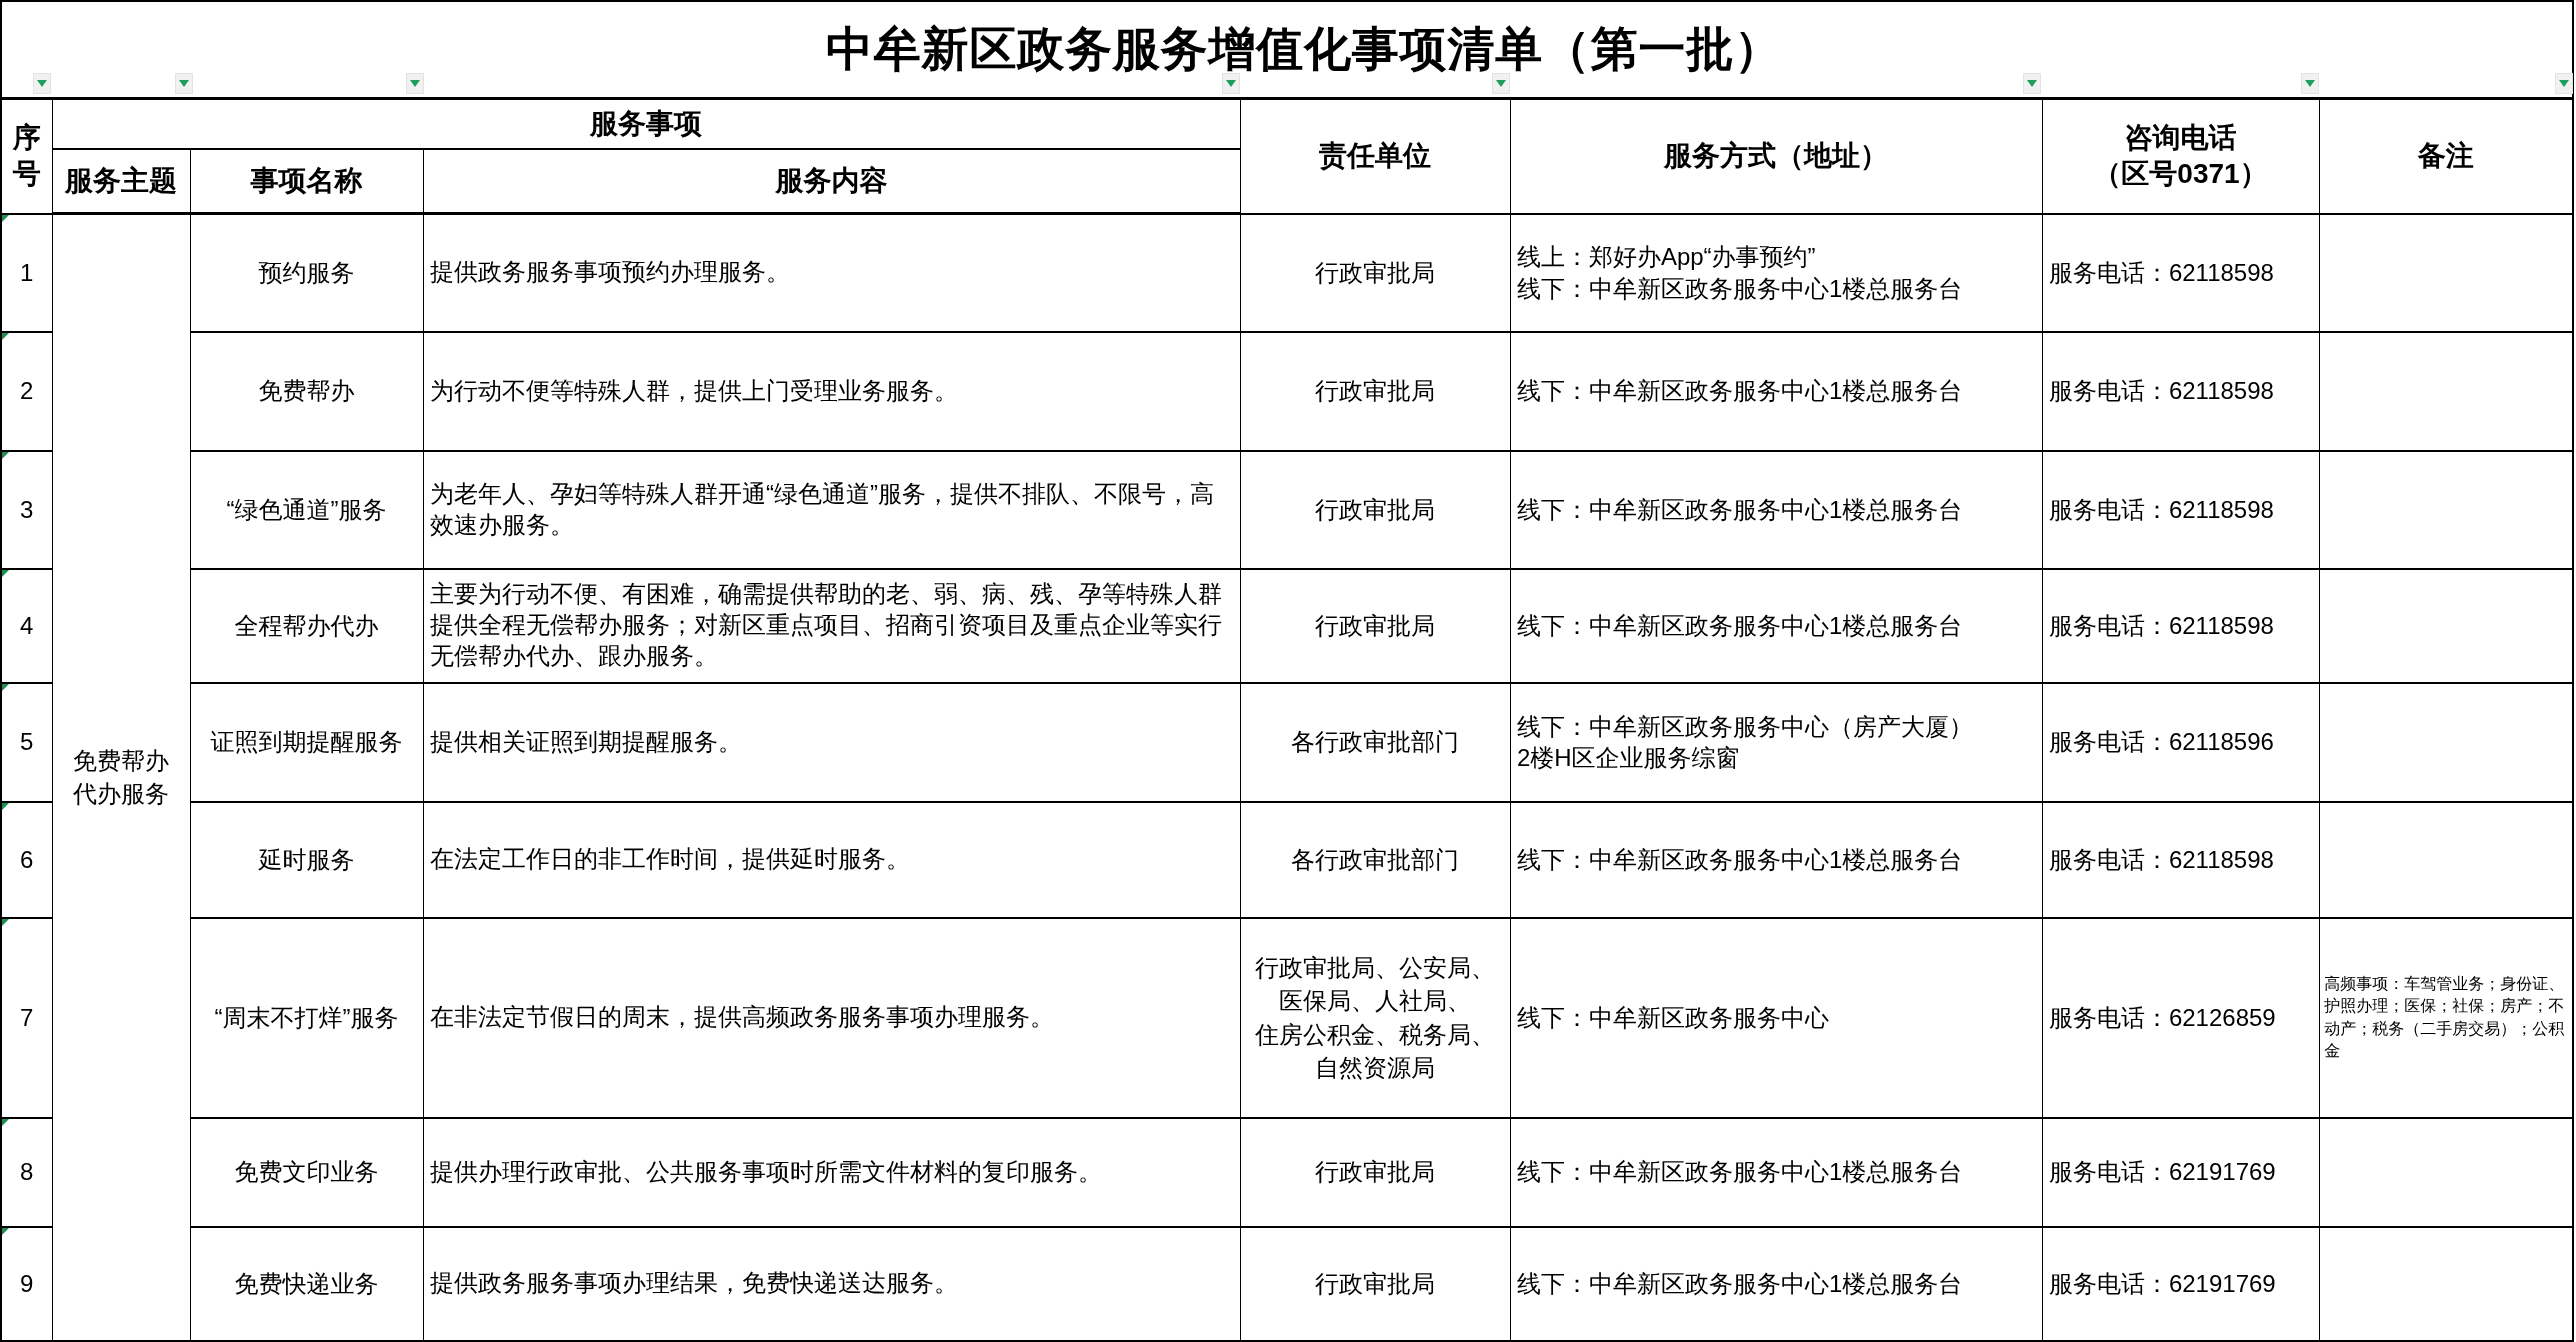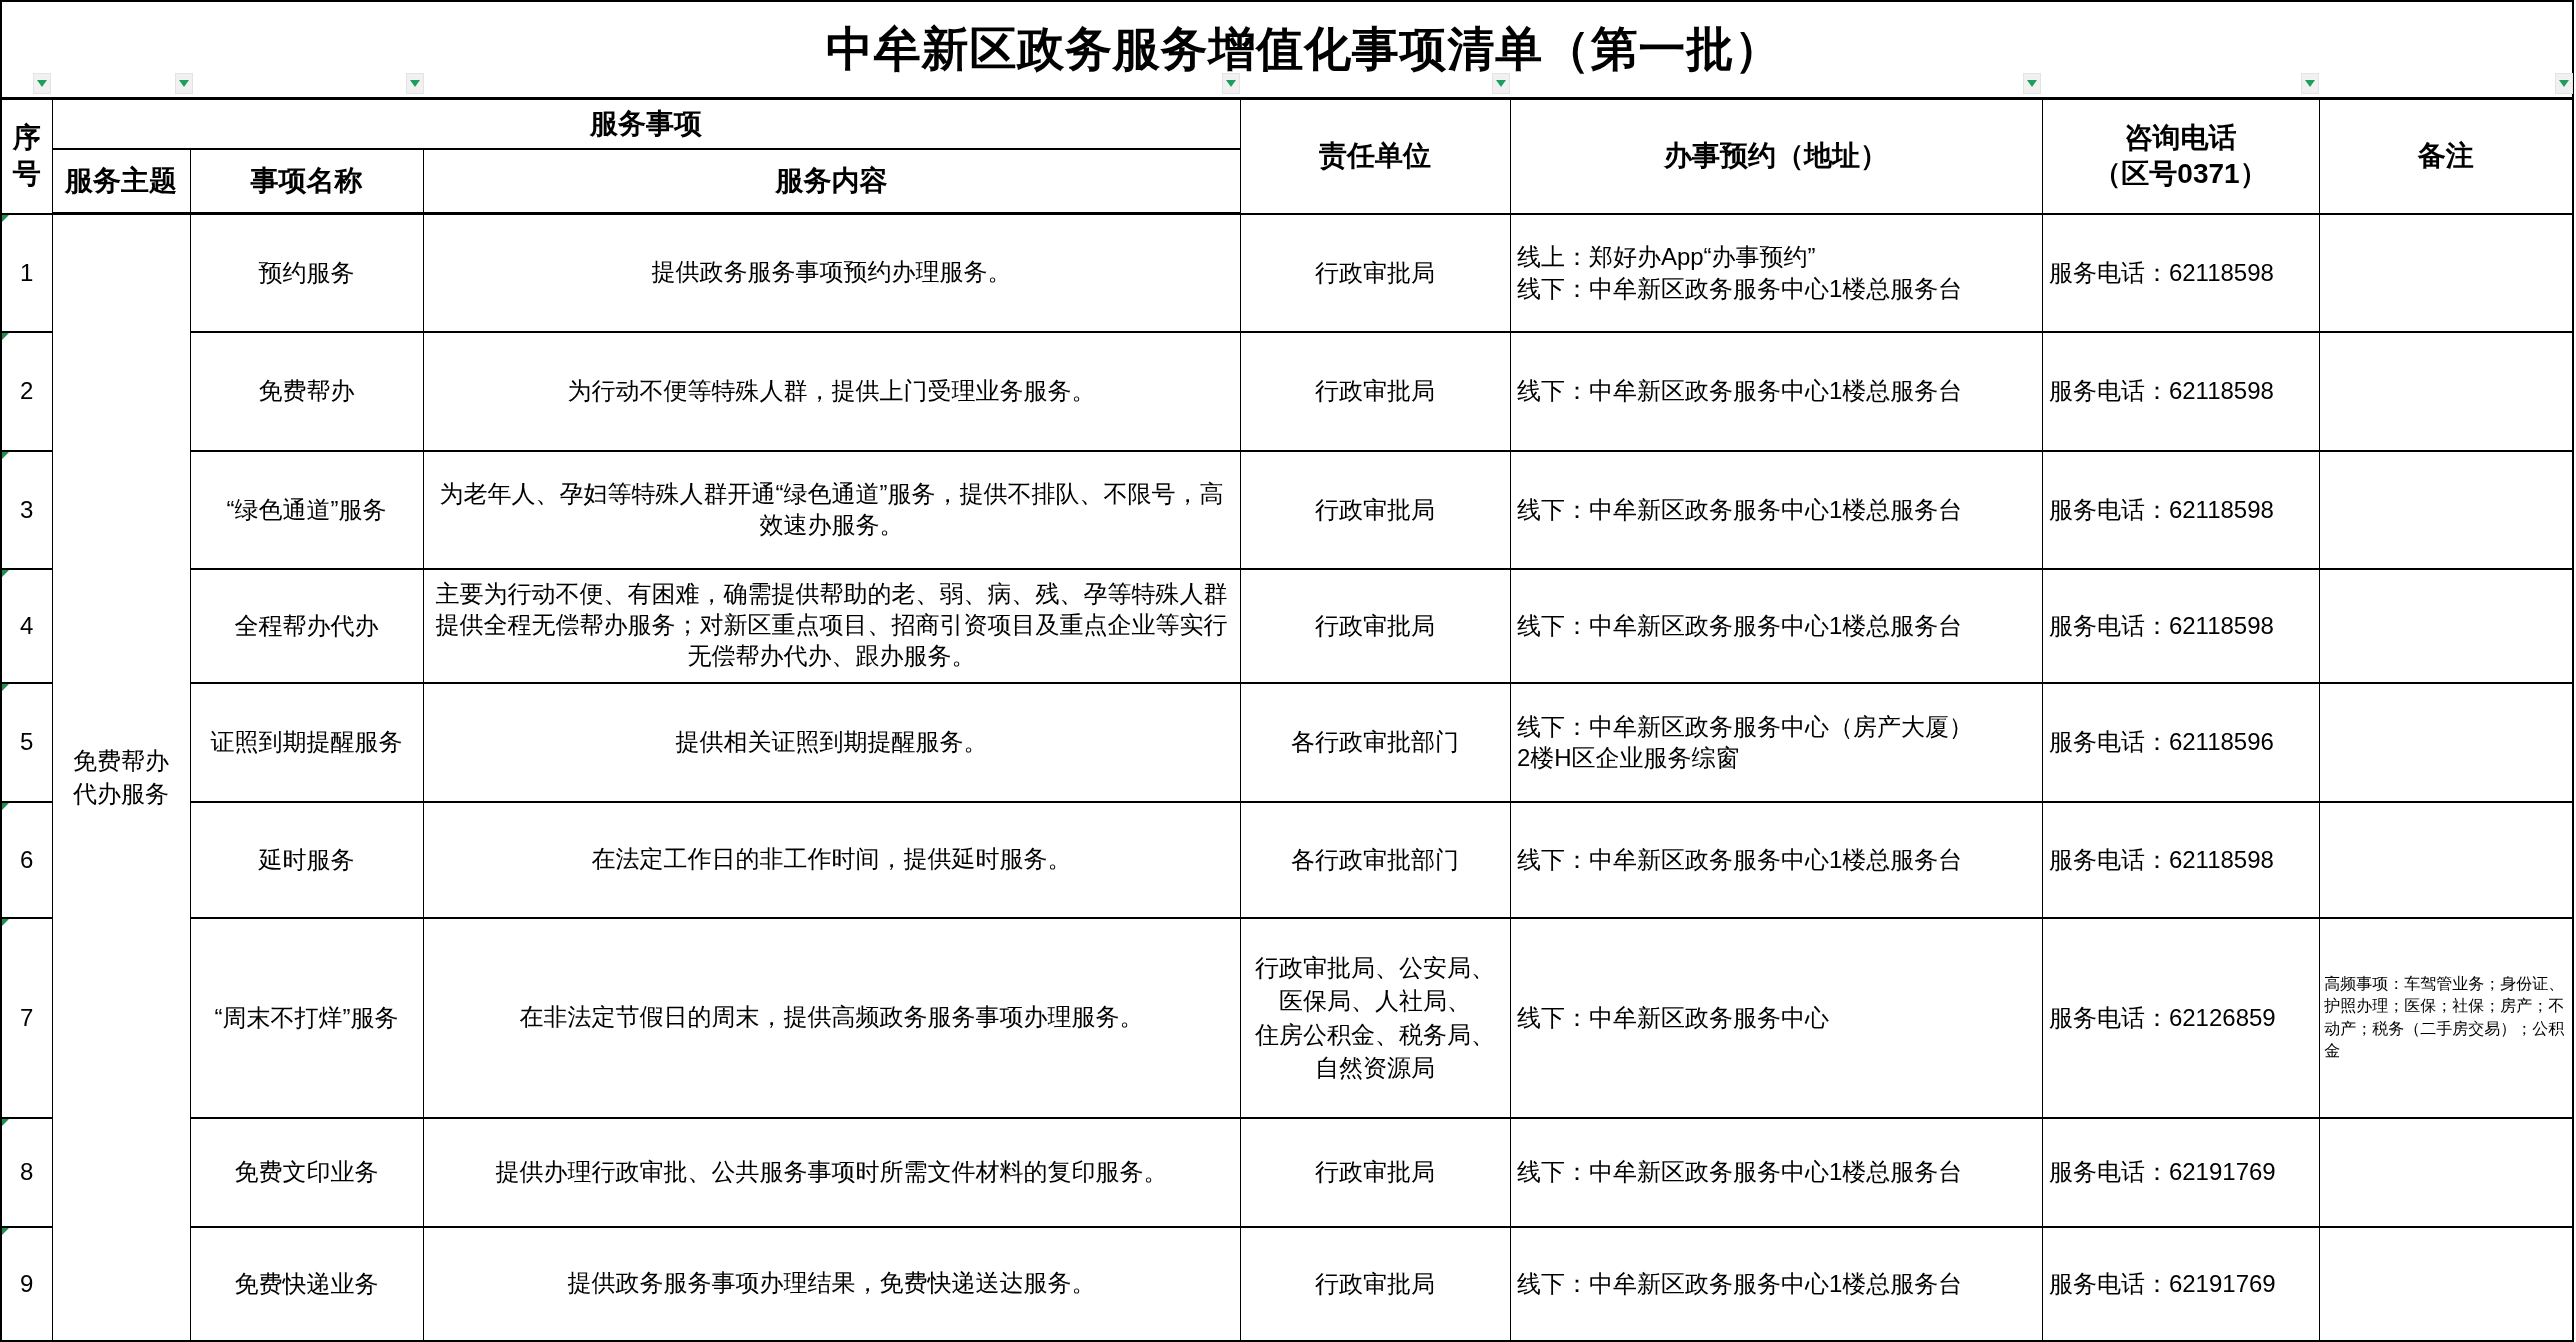--- a/index.html
+++ b/index.html
@@ -44,21 +44,21 @@
     padding:3.2px 6.4px;
   }
   thead tr.h2 th { border-bottom-width:3.2px; }
   th { font-size:28px; font-weight:bold; line-height:1.3; }
   td { font-size:24px; line-height:1.3; }
 
   tr.h1 { height:50px; }
   tr.h2 { height:65px; }
 
   td.c-left { text-align:left; }
-  td.c-content { text-align:center; line-height:1.28; }
+  td.c-content { text-align:left; line-height:1.28; }
   td.c-unit { line-height:1.38;margin-top:40px; }
   td.c-theme { line-height:1.38; }
   td.c-remark {
     font-size:16px; line-height:1.4; text-align:left;
     padding:3.2px 4.8px; line-break:anywhere; word-break:break-all;
   }
   td.c-seq { position:relative; padding:3.2px 1.6px; }
   td.c-seq::before {
     content:""; position:absolute; left:0; top:0; width:0; height:0;
     border-top:7.2px solid #1f8f4e; border-right:7.2px solid transparent;
@@ -109,21 +109,21 @@
         <col style="width: 270px;">
         <col style="width: 532px;">
         <col style="width: 277px;">
         <col style="width: 254px;">
       </colgroup>
     <thead>
       <tr class="h1">
         <th rowspan="2">序号</th>
         <th colspan="3">服务事项</th>
         <th rowspan="2">责任单位</th>
-        <th rowspan="2">办事预约（地址）</th>
+        <th rowspan="2">服务方式（地址）</th>
         <th rowspan="2">咨询电话
 （区号0371）</th>
         <th rowspan="2">备注</th>
       </tr>
       <tr class="h2">
         <th>服务主题</th>
         <th>事项名称</th>
         <th>服务内容</th>
       </tr>
     </thead>

